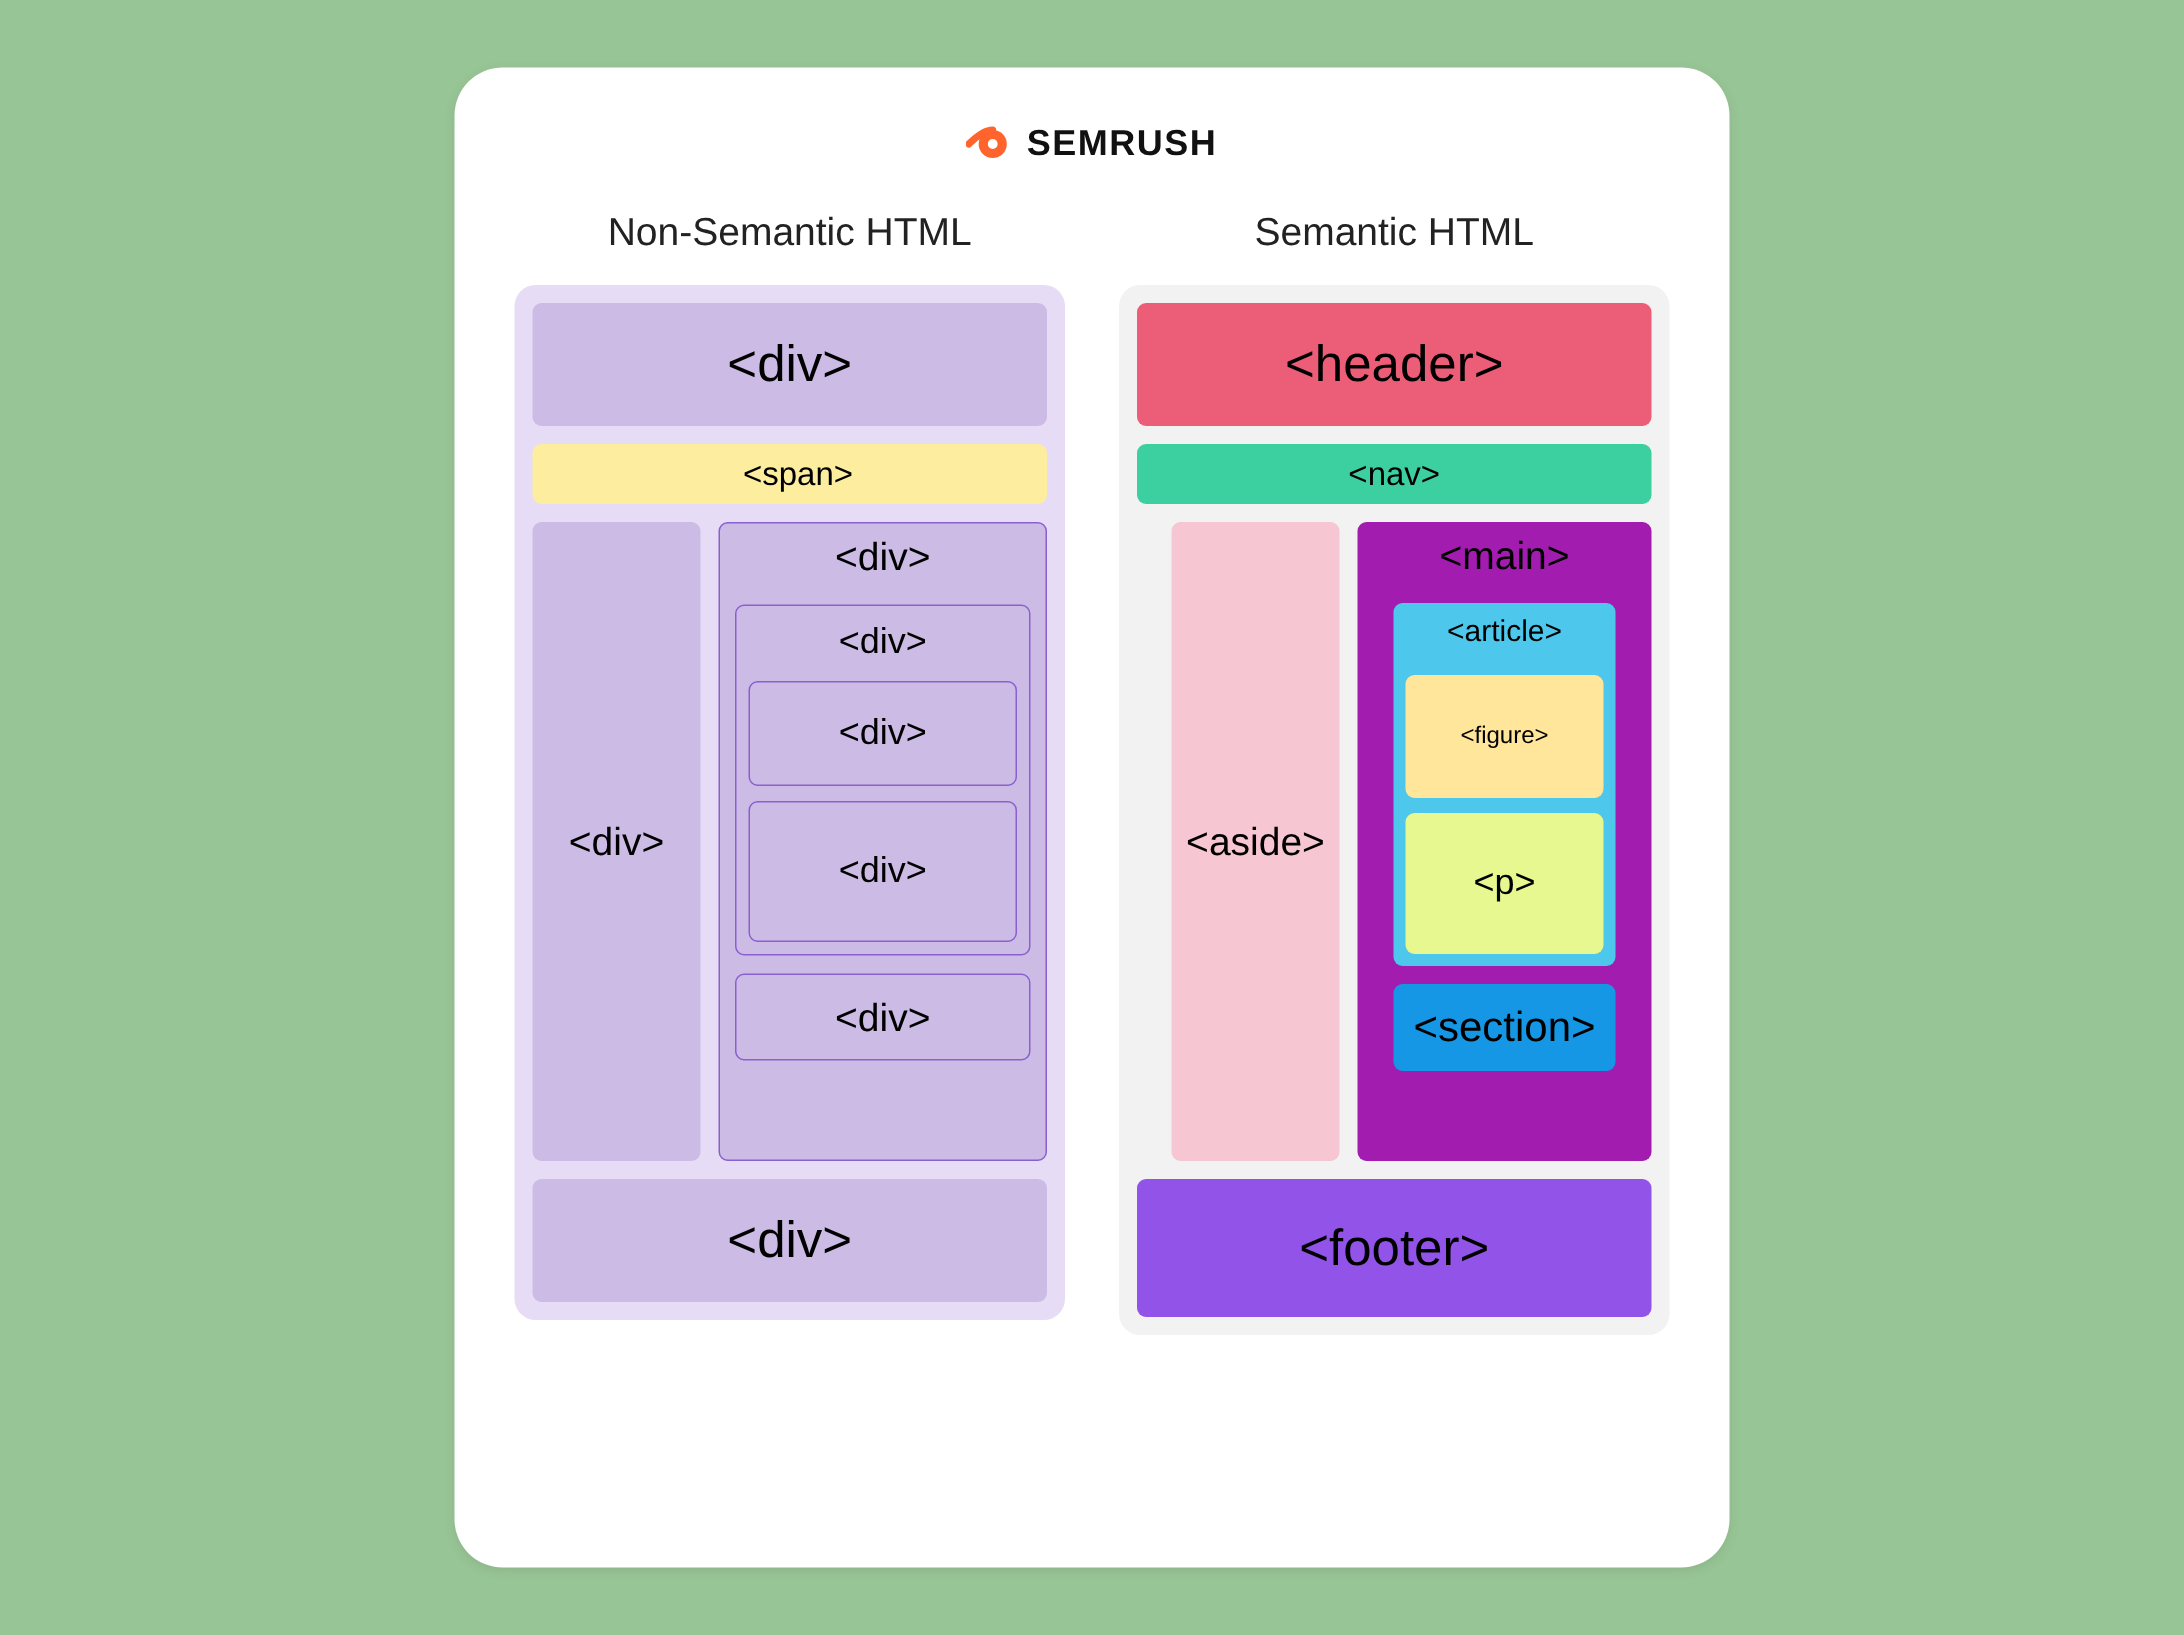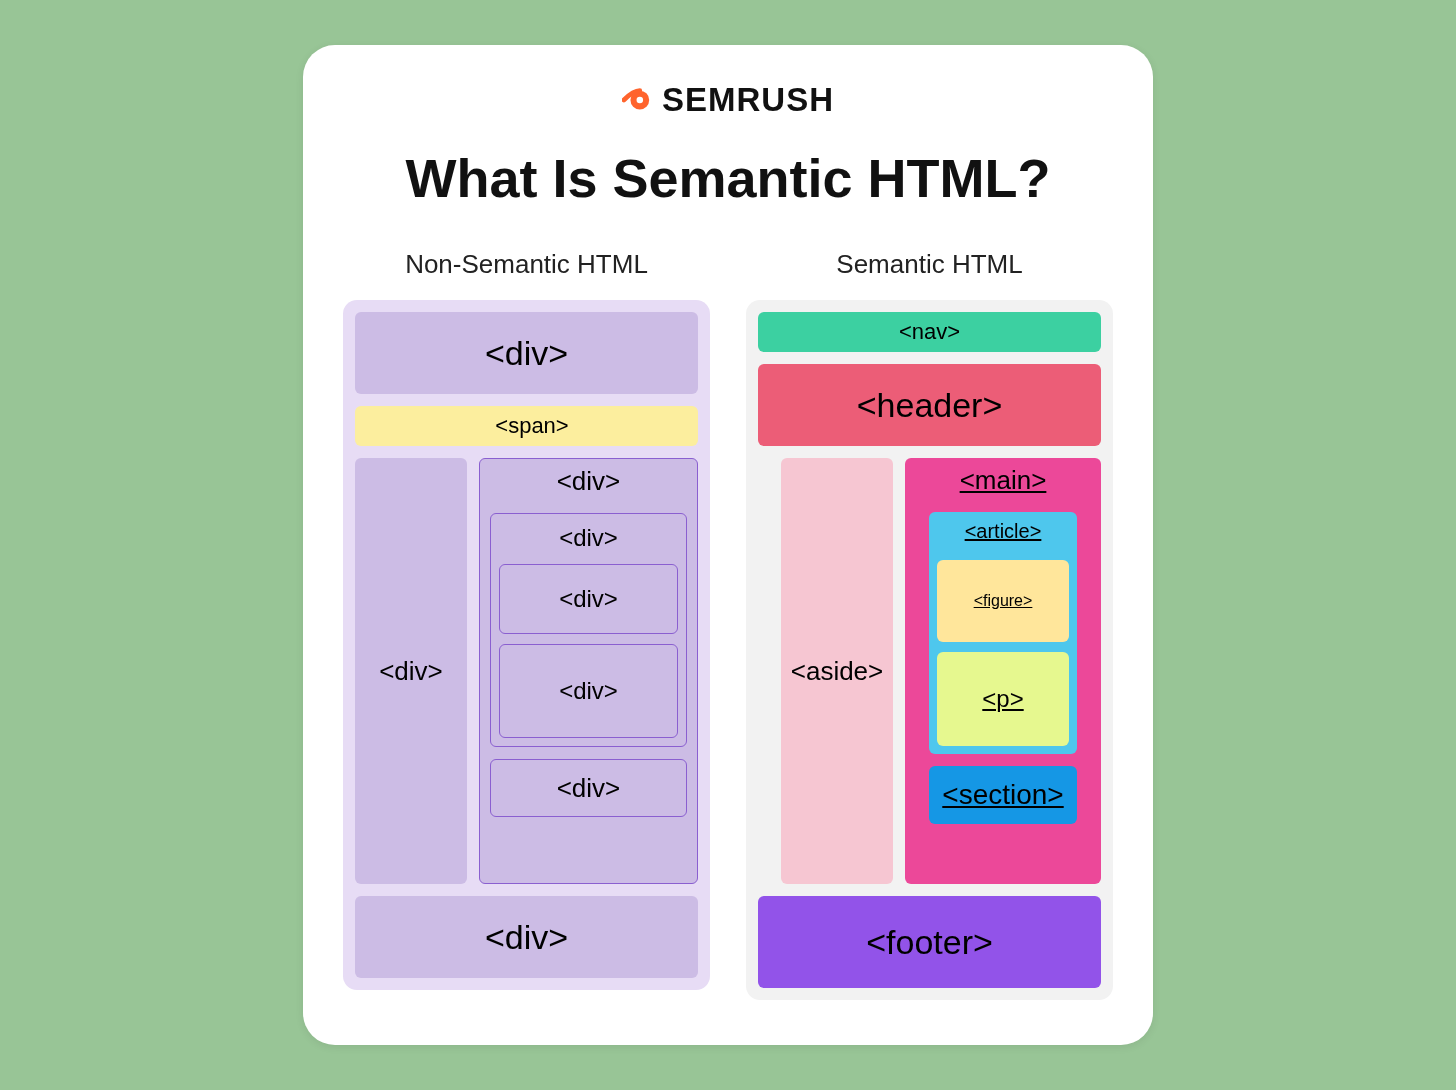--- a/index.html
+++ b/index.html
@@ -25,21 +25,21 @@
     align-items: center;
     justify-content: center;
     gap: 10px;
     margin-bottom: 28px;
   }
   .brand-icon {
     width: 30px;
     height: 30px;
   }
   .brand-text {
-    font-size: 33px;
+    font-size: 24px;
     font-weight: 800;
     letter-spacing: 1px;
     color: #111;
   }
   .title {
     text-align: center;
     font-size: 54px;
     font-weight: 800;
     color: #111;
     margin-bottom: 40px;
@@ -114,23 +114,22 @@
   .inner-group .stack-label { height:32px; font-size:24px; }
   .cell { height: 70px; font-size: 24px; }
   .cell-tall { height: 94px; }
   .cell-single { height: 58px; margin-top: 2px; }
   .foot { height: 82px; font-size: 34px; }
   
   .c-header { background: #ec5d77; }
   .c-nav { background: #3cd0a1; height: 40px; font-size: 22px; }
   .c-aside { background: #f6c6d2; width: 112px; height: 426px; margin-left: 23px; }
   .c-mainwrap {
-    flex:1; background: #ec4899; border-radius:6px; padding:24px; display:flex; flex-direction:column; gap:10px;
+    flex:1; background: #a21caf; border-radius:6px; padding:24px; display:flex; flex-direction:column; gap:10px;
     padding-top:0;
-    text-decoration:underline;
   }
   .c-mainlabel { height:44px; display:flex; align-items:center; justify-content:center; font-size:26px; }
   .c-article { background:#4ec7ed; border-radius:6px; display:flex; flex-direction:column; gap:10px; padding:8px; padding-top:0; }
   .c-articlelabel { height:38px; display:flex; align-items:center; justify-content:center; font-size:20px; }
   .c-figure { background:#ffe69b; height:82px; font-size:16px; }
   .c-p { background:#e6f88f; height:94px; font-size:24px; }
   .c-section { background:#1597e5; color:#000; height:58px; font-size:28px; margin-top:2px; }
   .c-footer { background:#9253e9; height:92px; font-size:34px; }
 </style>
 </head>
@@ -139,21 +138,20 @@
 <div class="card">
   <div class="brand">
     <svg class="brand-icon" viewBox="0 0 32 32">
       <circle cx="19" cy="16" r="10" fill="#ff642d"></circle>
       <path d="M2 16 Q12 6 19 6" stroke="#ff642d" stroke-width="5" fill="none" stroke-linecap="round"></path>
       <circle cx="19" cy="16" r="3.5" fill="#fff"></circle>
     </svg>
     <div class="brand-text">SEMRUSH</div>
   </div>
 
-  <h1 class="title">What Is Semantic HTML?</h1>
 
   <div class="cols">
 
     <div class="col">
       <div class="col-title">Non-Semantic HTML</div>
       <div class="panel panel-left">
         <div class="blk lavender big">&lt;div&gt;</div>
         <div class="blk yellowish">&lt;span&gt;</div>
         <div class="mid-row">
           <div class="blk lavender aside-box">&lt;div&gt;</div>
@@ -167,22 +165,22 @@
             <div class="blk outline-box cell-single">&lt;div&gt;</div>
           </div>
         </div>
         <div class="blk lavender foot">&lt;div&gt;</div>
       </div>
     </div>
 
     <div class="col">
       <div class="col-title">Semantic HTML</div>
       <div class="panel panel-right">
+        <div class="blk c-header big">&lt;header&gt;</div>
         <div class="blk c-nav">&lt;nav&gt;</div>
-        <div class="blk c-header big">&lt;header&gt;</div>
         <div class="mid-row">
           <div class="blk c-aside">&lt;aside&gt;</div>
           <div class="c-mainwrap">
             <div class="c-mainlabel">&lt;main&gt;</div>
             <div class="c-article">
               <div class="c-articlelabel">&lt;article&gt;</div>
               <div class="blk c-figure">&lt;figure&gt;</div>
               <div class="blk c-p">&lt;p&gt;</div>
             </div>
             <div class="blk c-section">&lt;section&gt;</div>

